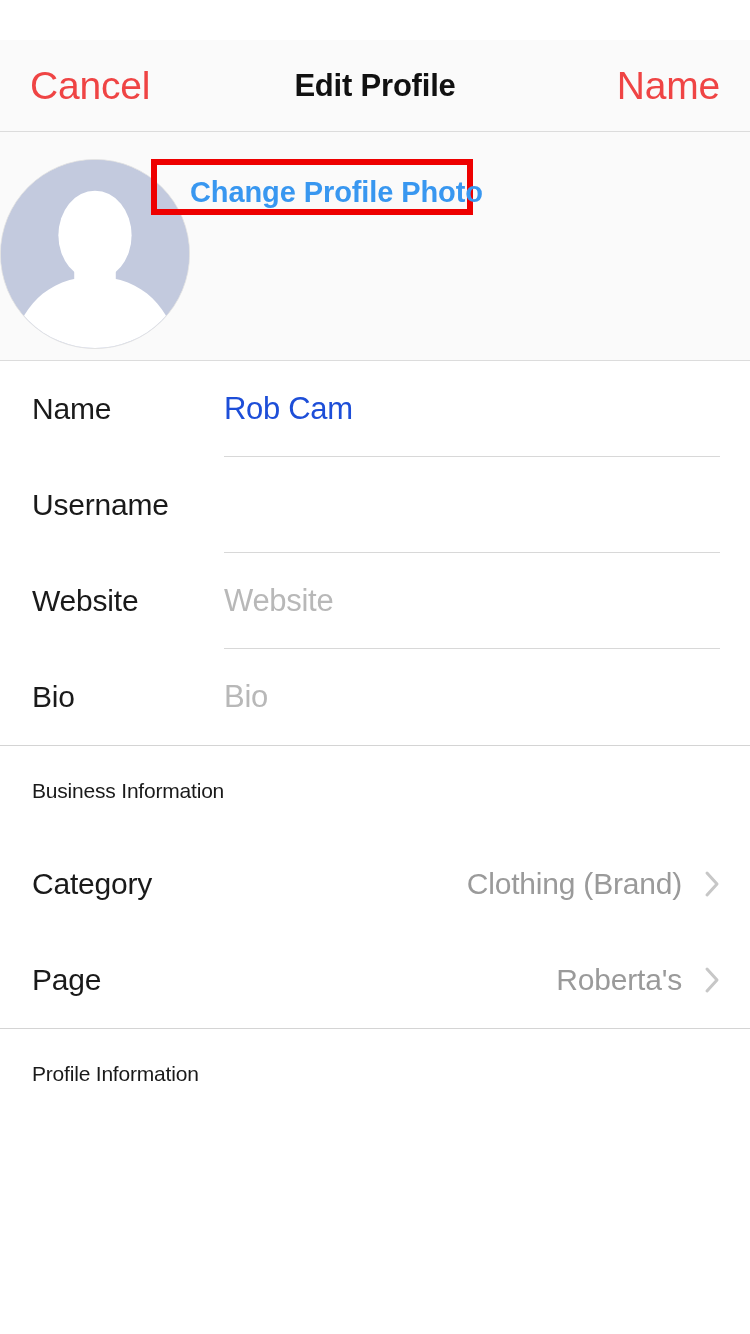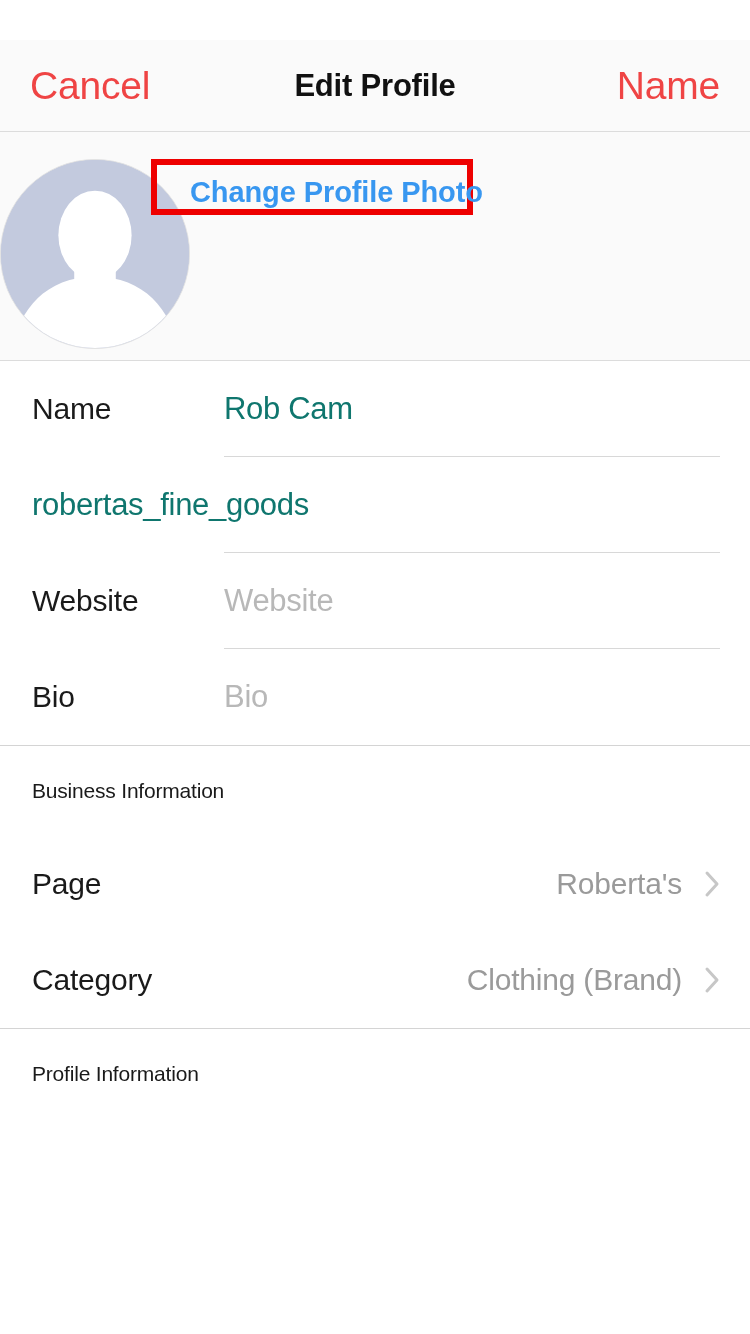--- a/index.html
+++ b/index.html
@@ -118,21 +118,21 @@
     width: 192px;
     flex: 0 0 192px;
     font-size: 30px;
     color: #1a1a1a;
     line-height: 96px;
     letter-spacing: -0.2px;
   }
   .form-value {
     flex: 1;
     font-size: 31px;
-    color: #0f766e;
+    color: #1d4ed8;
     line-height: 96px;
     letter-spacing: -0.3px;
     padding-right: 30px;
     white-space: nowrap;
     overflow: hidden;
     cursor: text;
   }
   .form-value.placeholder { color: #b8b8b8; }
   .form-row .row-underline {
     position: absolute;
@@ -227,21 +227,21 @@
 
   <div class="form-block">
 
     <div class="form-row">
       <div class="form-label">Name</div>
       <div class="form-value">Rob Cam</div>
       <div class="row-underline"></div>
     </div>
 
     <div class="form-row">
-      <div class="form-value">robertas_fine_goods</div>
+      <div class="form-label">Username</div>
       <div class="row-underline"></div>
     </div>
 
     <div class="form-row">
       <div class="form-label">Website</div>
       <div class="form-value placeholder">Website</div>
       <div class="row-underline"></div>
     </div>
 
     <div class="form-row">
@@ -249,43 +249,43 @@
       <div class="form-value placeholder">Bio</div>
     </div>
 
   </div>
 
   <div class="section-divider"></div>
 
   <div class="form-block">
 
     <div class="section-heading">Business Information</div>
+
+    <div class="disc-row">
+      <div class="disc-label">Category</div>
+      <div class="disc-spacer"></div>
+      <div class="disc-value">Clothing (Brand)</div>
+      <span class="chevron">
+        <svg width="18" height="30" viewBox="0 0 18 30">
+            <path d="M3 4 L13 15 L3 26" fill="none" stroke="#c7c7c7" stroke-width="3" stroke-linecap="round" stroke-linejoin="round"></path>
+          </svg>
+      </span>
+    </div>
 
     <div class="disc-row">
       <div class="disc-label">Page</div>
       <div class="disc-spacer"></div>
       <div class="disc-value">Roberta's</div>
       <span class="chevron">
         <svg width="18" height="30" viewBox="0 0 18 30">
             <path d="M3 4 L13 15 L3 26" fill="none" stroke="#c7c7c7" stroke-width="3" stroke-linecap="round" stroke-linejoin="round"></path>
           </svg>
       </span>
     </div>
 
-    <div class="disc-row">
-      <div class="disc-label">Category</div>
-      <div class="disc-spacer"></div>
-      <div class="disc-value">Clothing (Brand)</div>
-      <span class="chevron">
-        <svg width="18" height="30" viewBox="0 0 18 30">
-            <path d="M3 4 L13 15 L3 26" fill="none" stroke="#c7c7c7" stroke-width="3" stroke-linecap="round" stroke-linejoin="round"></path>
-          </svg>
-      </span>
-    </div>
-
 
   </div>
 
   <div class="section-divider"></div>
 
   <div class="form-block">
     <div class="section-heading">Profile Information</div>
   </div>
 
 </div>

